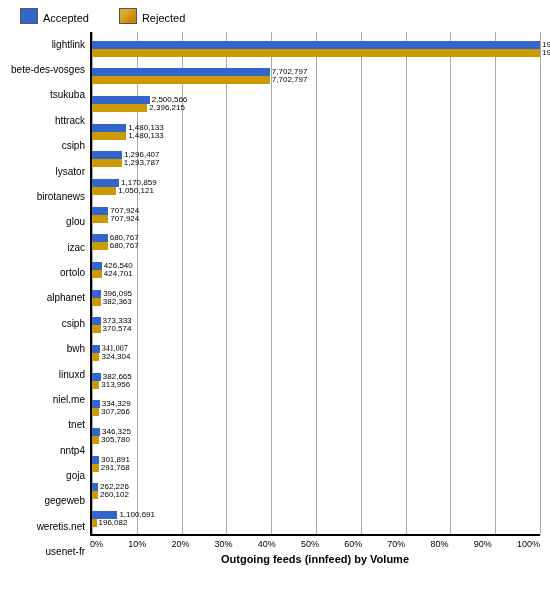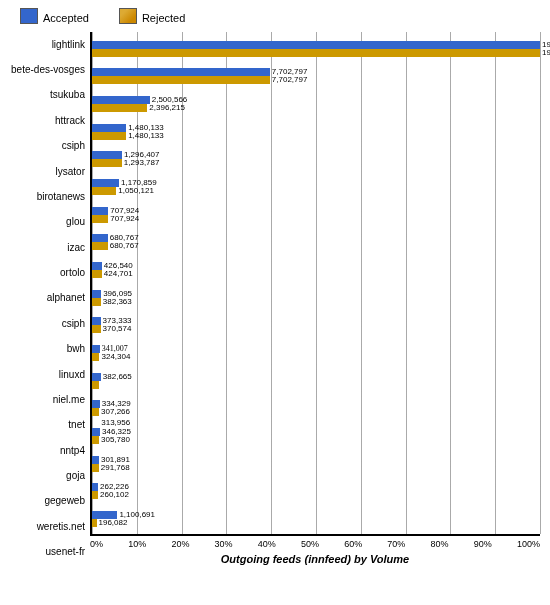--- a/index.html
+++ b/index.html
@@ -129,21 +129,20 @@
     }
     .x-tick {
       font-size: 9px;
       color: #000;
     }
     .chart-title {
       text-align: center;
       font-size: 11px;
       font-weight: bold;
       margin-top: 4px;
-      font-style: italic;
     }
   </style>
 </head>
 <body>
 
 <div class="chart-container">
 
   <div class="legend">
     <div class="legend-item">
       <div class="legend-box accepted"></div>
@@ -264,21 +263,21 @@
             <div class="bar-row">
               <div class="bar-accepted" style="width: 1.75722%;"></div>
               <span class="bar-label" style="--bar-w: 1.757222396509455%; left: calc(1.75722% + 2px); font-family: Liberation Serif, serif;">341,007</span>
               <div class="bar-rejected" style="width: 1.67115%;"></div>
               <span class="bar-label-2" style="--bar-w2: 1.6711511848073568%; left: calc(1.67115% + 2px);">324,304</span>
             </div>
             <div class="bar-row">
               <div class="bar-accepted" style="width: 1.97189%;"></div>
               <span class="bar-label" style="--bar-w: 1.9718876983765454%; left: calc(1.97189% + 2px);">382,665</span>
               <div class="bar-rejected" style="width: 1.61783%;"></div>
-              <span class="bar-label-2" style="--bar-w2: 1.6178275364392005%; left: calc(1.61783% + 2px); margin-top: 38px;">313,956</span>
+              <span class="bar-label-2" style="--bar-w2: 1.6178275364392005%; left: calc(1.61783% + 2px);">313,956</span>
             </div>
             <div class="bar-row">
               <div class="bar-accepted" style="width: 1.72281%;"></div>
               <span class="bar-label" style="--bar-w: 1.7228104015536618%; left: calc(1.72281% + 2px);">334,329</span>
               <div class="bar-rejected" style="width: 1.58335%;"></div>
               <span class="bar-label-2" style="--bar-w2: 1.5833537050144841%; left: calc(1.58335% + 2px);">307,266</span>
             </div>
             <div class="bar-row">
               <div class="bar-accepted" style="width: 1.78463%;"></div>
               <span class="bar-label" style="--bar-w: 1.784626258320612%; left: calc(1.78463% + 2px);">346,325</span>

